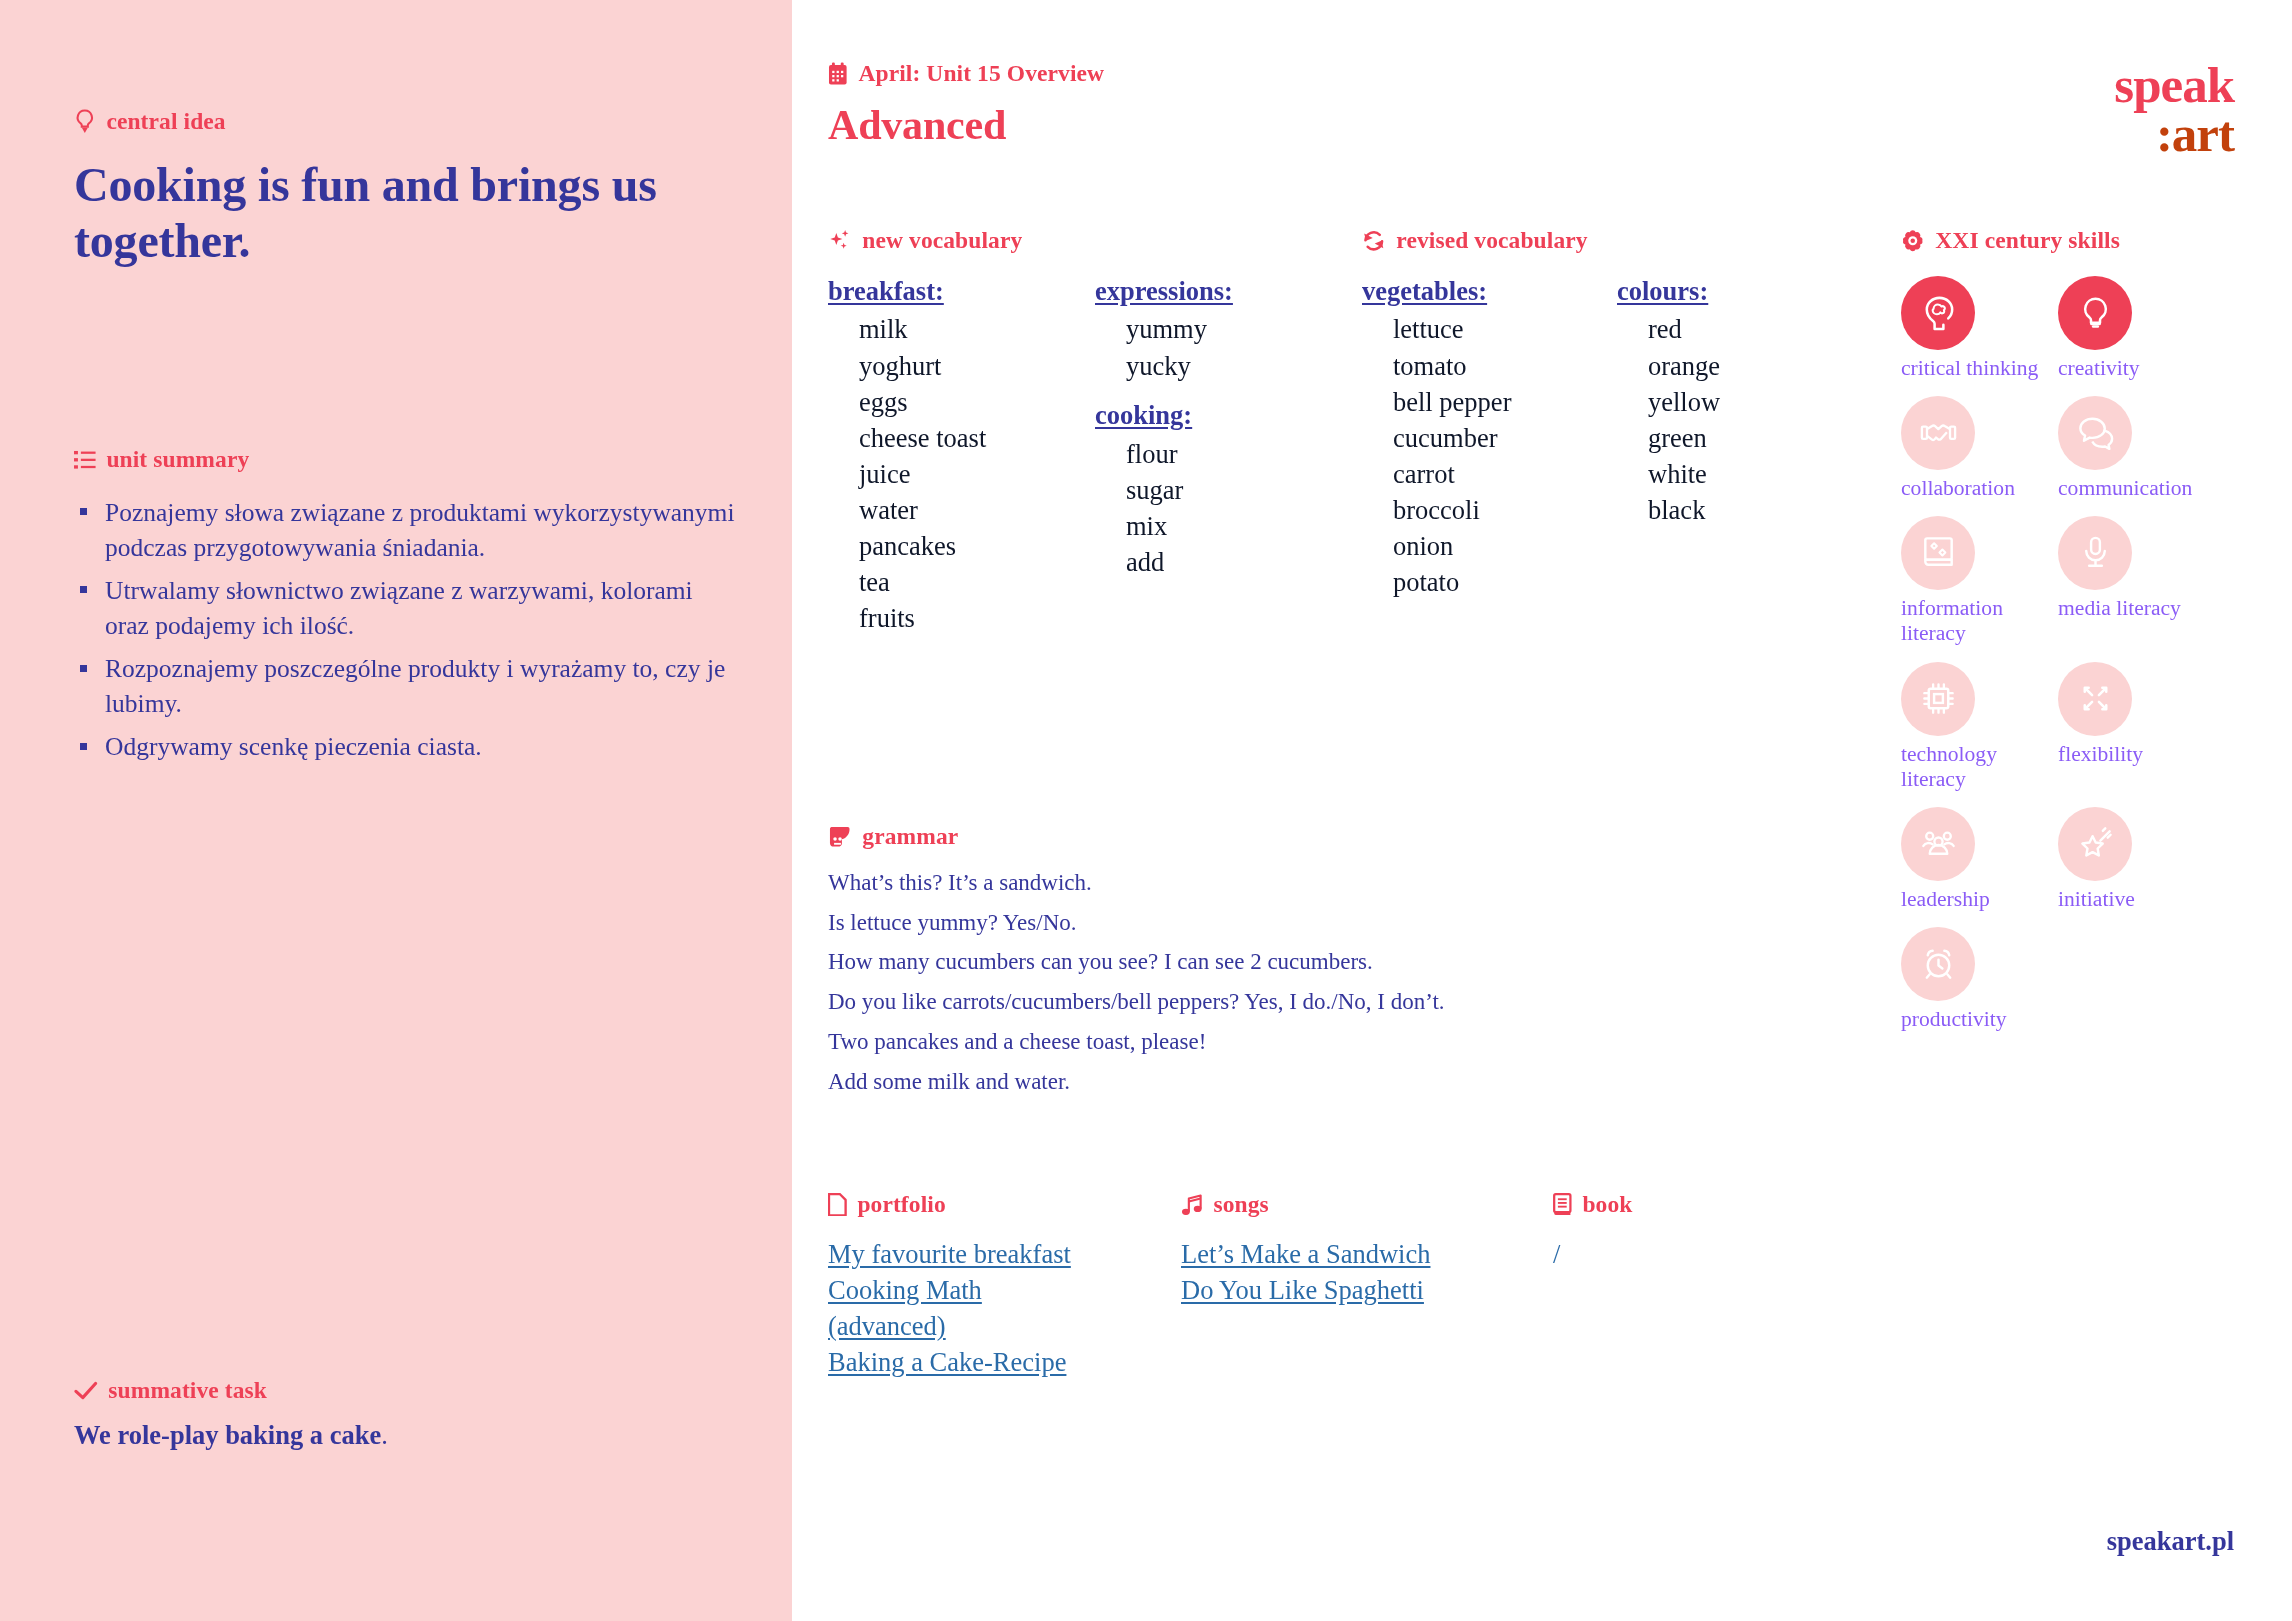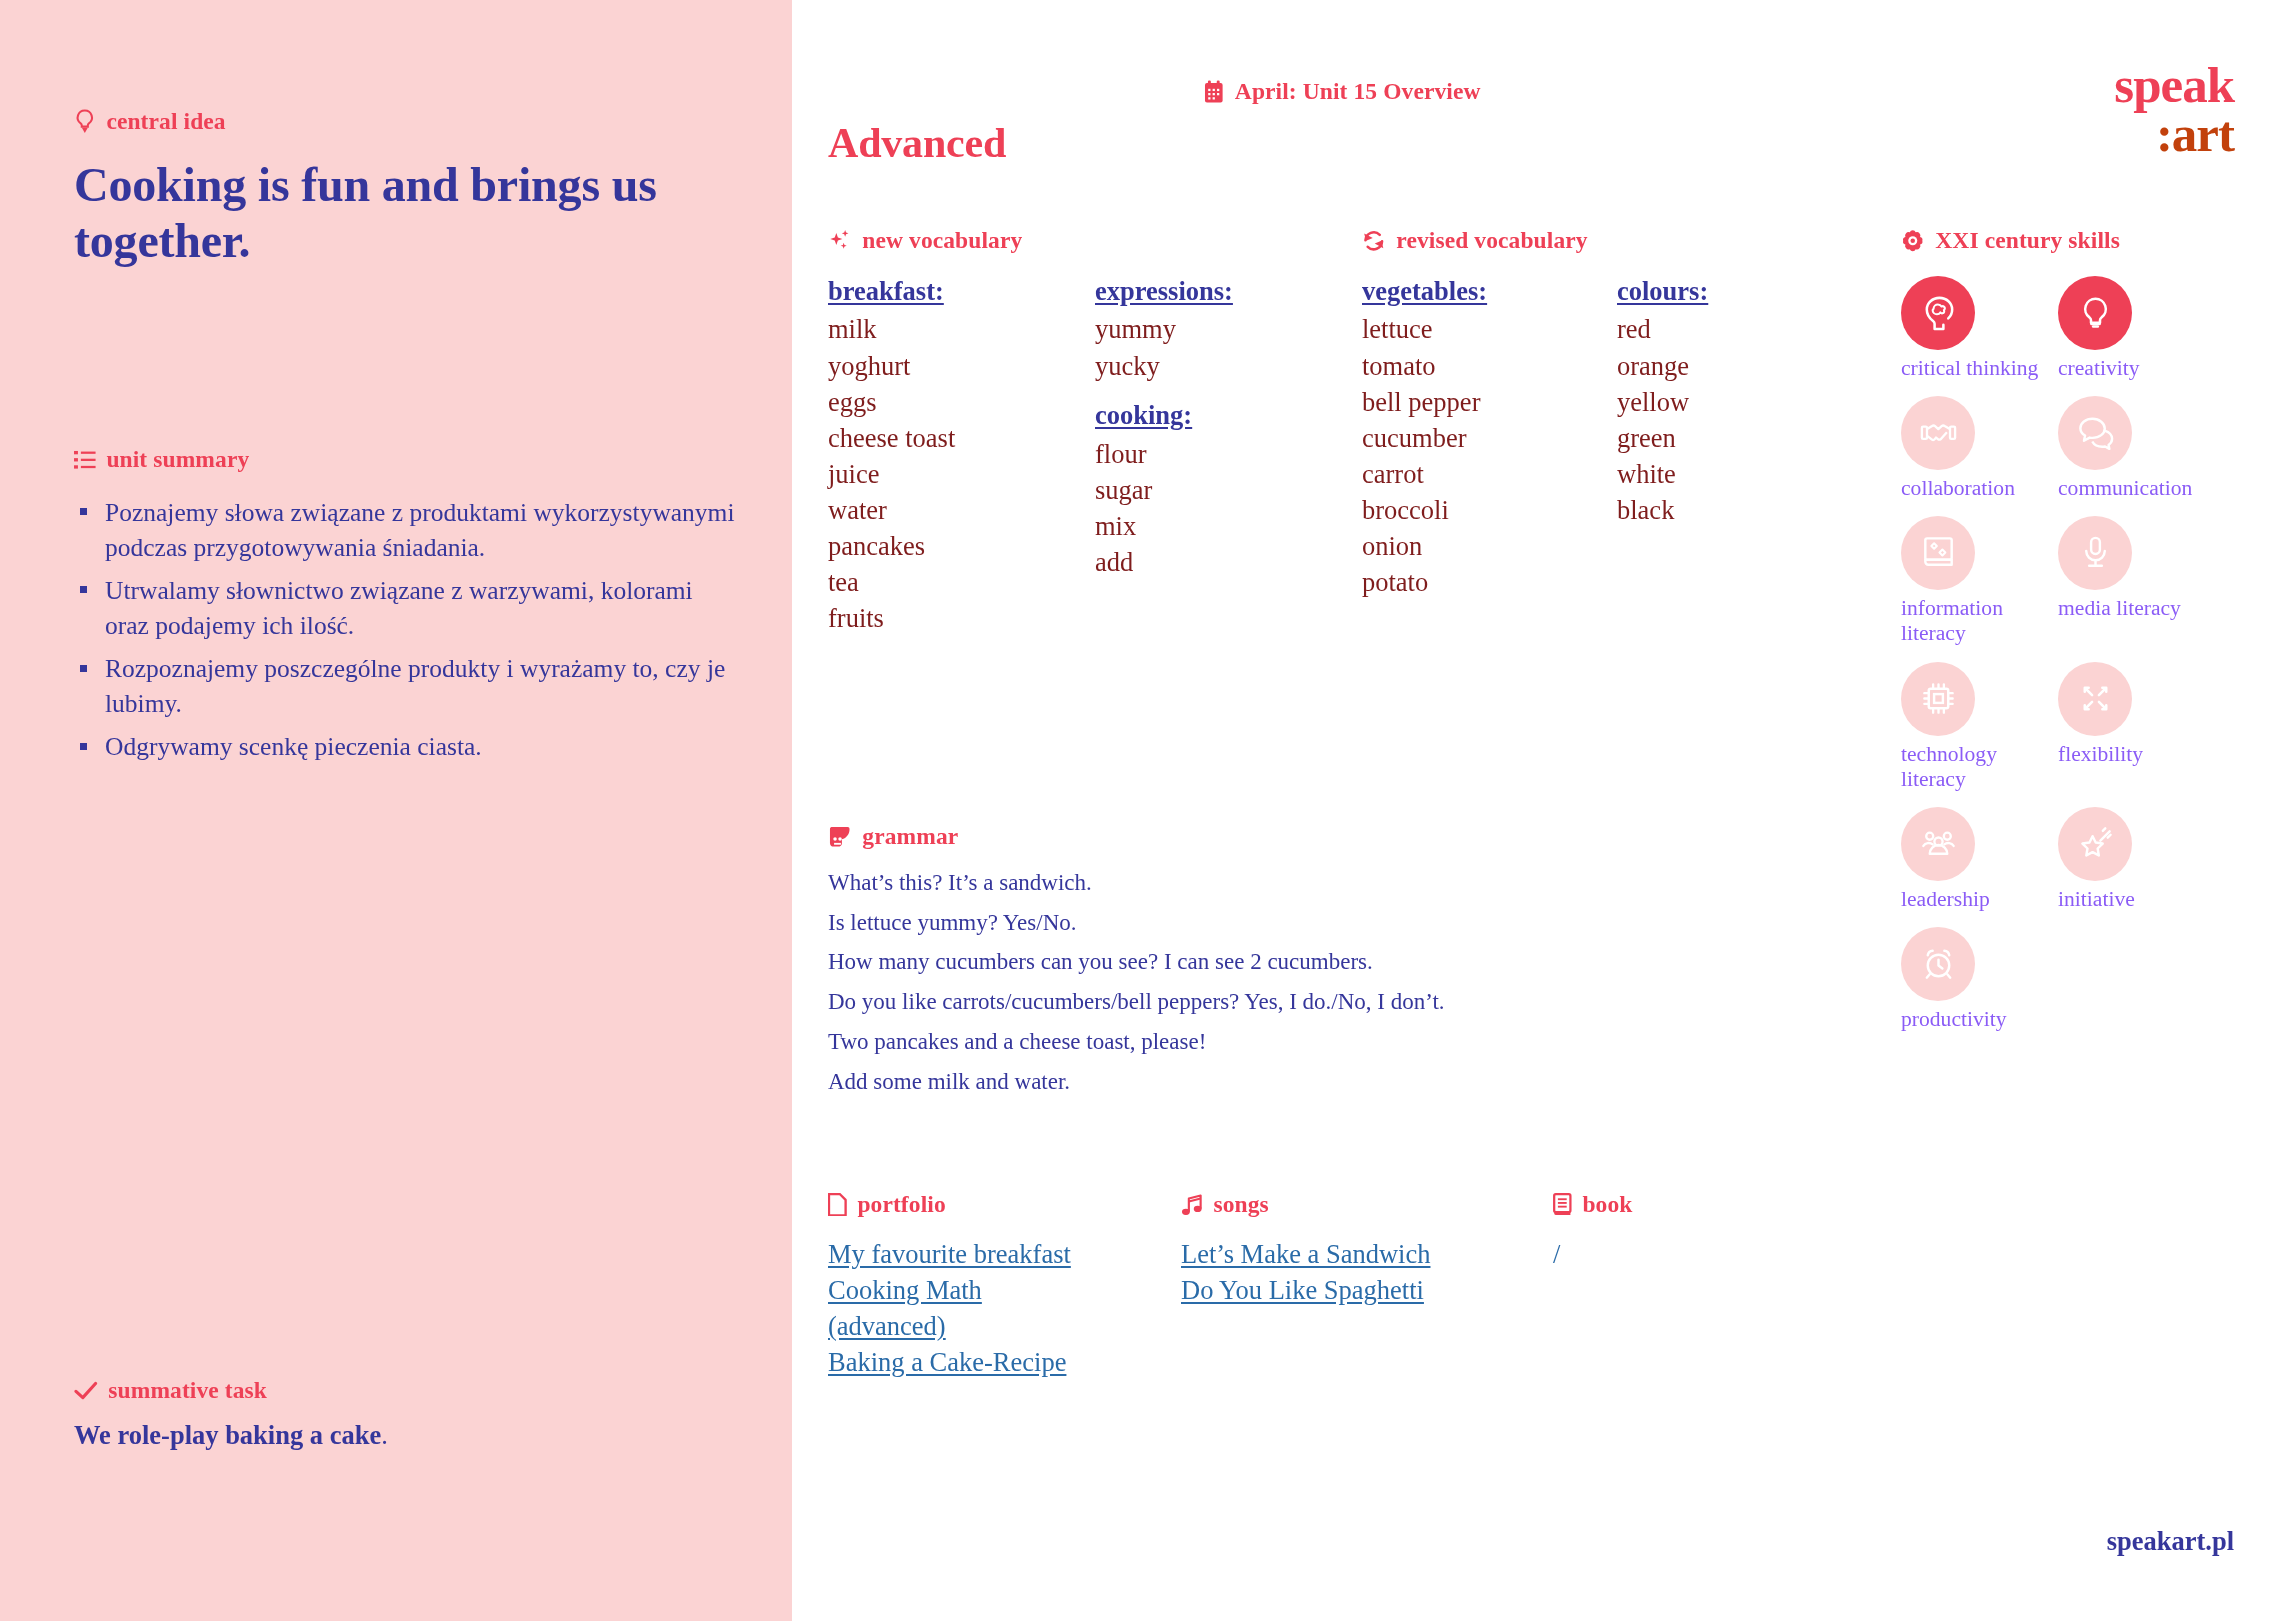--- a/index.html
+++ b/index.html
@@ -60,42 +60,43 @@
     margin-top: 13.7px;
     color: #35369B;
     font-size: 26.5px; font-weight: 700;
     line-height: 1.3;
   }
   .summative-text .period { font-weight: 400; }
 
   
   .main { position: absolute; left: 828px; top: 0; width: 1029px; height: 1621px; }
 
-  .overview-label { margin-top: 78px; justify-content: center; }
+  .overview-label { margin-top: 60px; }
   .level-title {
     color: #EE4056;
     font-size: 42px; font-weight: 700;
     margin-top: 13.7px; letter-spacing: -0.2px;
   }
 
   .vocab-area { position: absolute; left: 0; top: 227px; width: 1039px; }
   .vocab-groups { display: flex; margin-top: 21.6px; }
   .vocab-col { width: 267px; }
   .vocab-cat {
     color: #35369B;
     font-size: 26.5px; font-weight: 700;
     text-decoration: underline;
     text-underline-offset: 2.9px;
     margin-bottom: 4.9px;
   }
   .vocab-cat.spaced { margin-top: 16.7px; }
   .vocab-word {
-    color: #7f1d1d;
+    color: #0f172a;
     font-size: 26.5px;
     line-height: 1.36;
+    margin-left: 31px;
   }
 
   .revised-area { position: absolute; left: 534px; top: 227px; width: 510px; }
 
   
   .grammar-area { position: absolute; left: 0; top: 823px; width: 1039px; }
   .grammar-lines { margin-top: 16.7px; }
   .grammar-line {
     color: #35369B;
     font-size: 23px;

